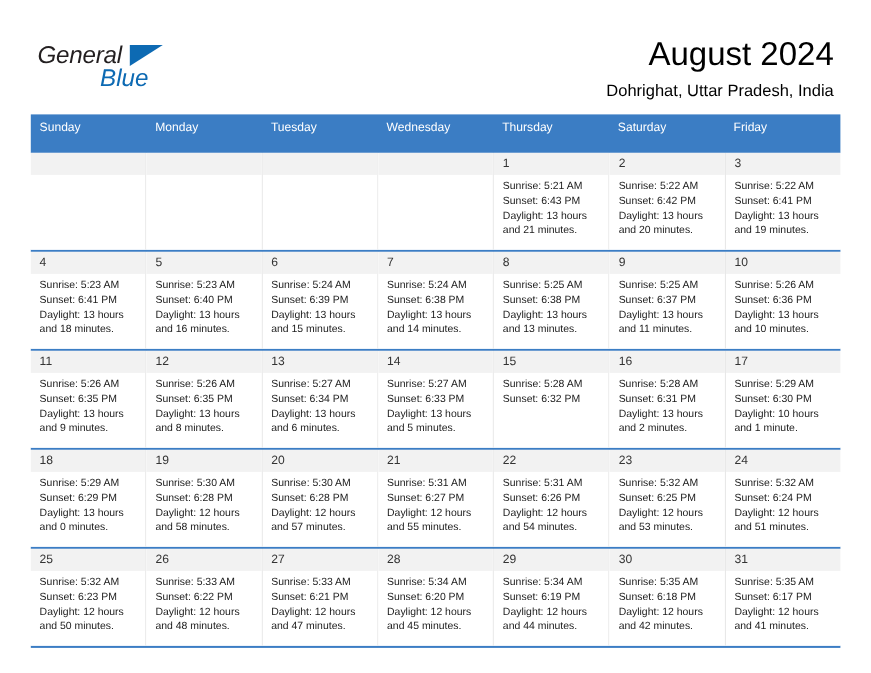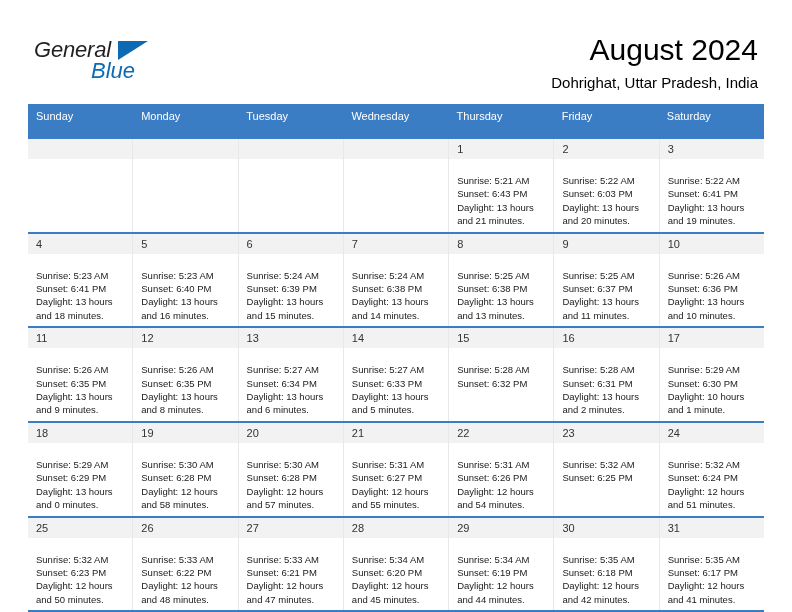--- a/index.html
+++ b/index.html
@@ -110,21 +110,20 @@
     padding: 3px 0 3px 8px;
     line-height: 14px;
     height: 20px;
   }
   .day-cell.empty .day-num { color: transparent; }
   .day-info {
     padding: 4px 6px 4px 8px;
     font-size: 9.5px;
     line-height: 13.4px;
     color: #1a1a1a;
-    margin-top: 11px;
   }
   .day-info div { white-space: nowrap; }
   .day-info .daylight { white-space: normal; }
   .bottom-rule {
     width: 736px;
     height: 2px;
     background: #3b7dc4;
   }
 </style>
 </head>
@@ -142,22 +141,22 @@
   </div>
 </div>
 
 <div class="calendar">
   <div class="weekday-row" id="weekday-row">
       <div class="weekday-cell">Sunday</div>
       <div class="weekday-cell">Monday</div>
       <div class="weekday-cell">Tuesday</div>
       <div class="weekday-cell">Wednesday</div>
       <div class="weekday-cell">Thursday</div>
+      <div class="weekday-cell">Saturday</div>
       <div class="weekday-cell">Friday</div>
-      <div class="weekday-cell">Saturday</div>
     </div>
   <div id="weeks-container">
       <div class="week-row">
         <div class="day-cell empty">
           <div class="day-num"></div>
         </div>
         <div class="day-cell empty">
           <div class="day-num"></div>
         </div>
         <div class="day-cell empty">
@@ -171,21 +170,21 @@
           <div class="day-info">
             <div>Sunrise: 5:21 AM</div>
             <div>Sunset: 6:43 PM</div>
             <div class="daylight">Daylight: 13 hours and 21 minutes.</div>
           </div>
         </div>
         <div class="day-cell">
           <div class="day-num">2</div>
           <div class="day-info">
             <div>Sunrise: 5:22 AM</div>
-            <div>Sunset: 6:03 PM</div>
+            <div>Sunset: 6:42 PM</div>
             <div class="daylight">Daylight: 13 hours and 20 minutes.</div>
           </div>
         </div>
         <div class="day-cell">
           <div class="day-num">3</div>
           <div class="day-info">
             <div>Sunrise: 5:22 AM</div>
             <div>Sunset: 6:41 PM</div>
             <div class="daylight">Daylight: 13 hours and 19 minutes.</div>
           </div>
@@ -345,20 +344,21 @@
             <div>Sunrise: 5:31 AM</div>
             <div>Sunset: 6:26 PM</div>
             <div class="daylight">Daylight: 12 hours and 54 minutes.</div>
           </div>
         </div>
         <div class="day-cell">
           <div class="day-num">23</div>
           <div class="day-info">
             <div>Sunrise: 5:32 AM</div>
             <div>Sunset: 6:25 PM</div>
+            <div class="daylight">Daylight: 12 hours and 53 minutes.</div>
           </div>
         </div>
         <div class="day-cell">
           <div class="day-num">24</div>
           <div class="day-info">
             <div>Sunrise: 5:32 AM</div>
             <div>Sunset: 6:24 PM</div>
             <div class="daylight">Daylight: 12 hours and 51 minutes.</div>
           </div>
         </div>

